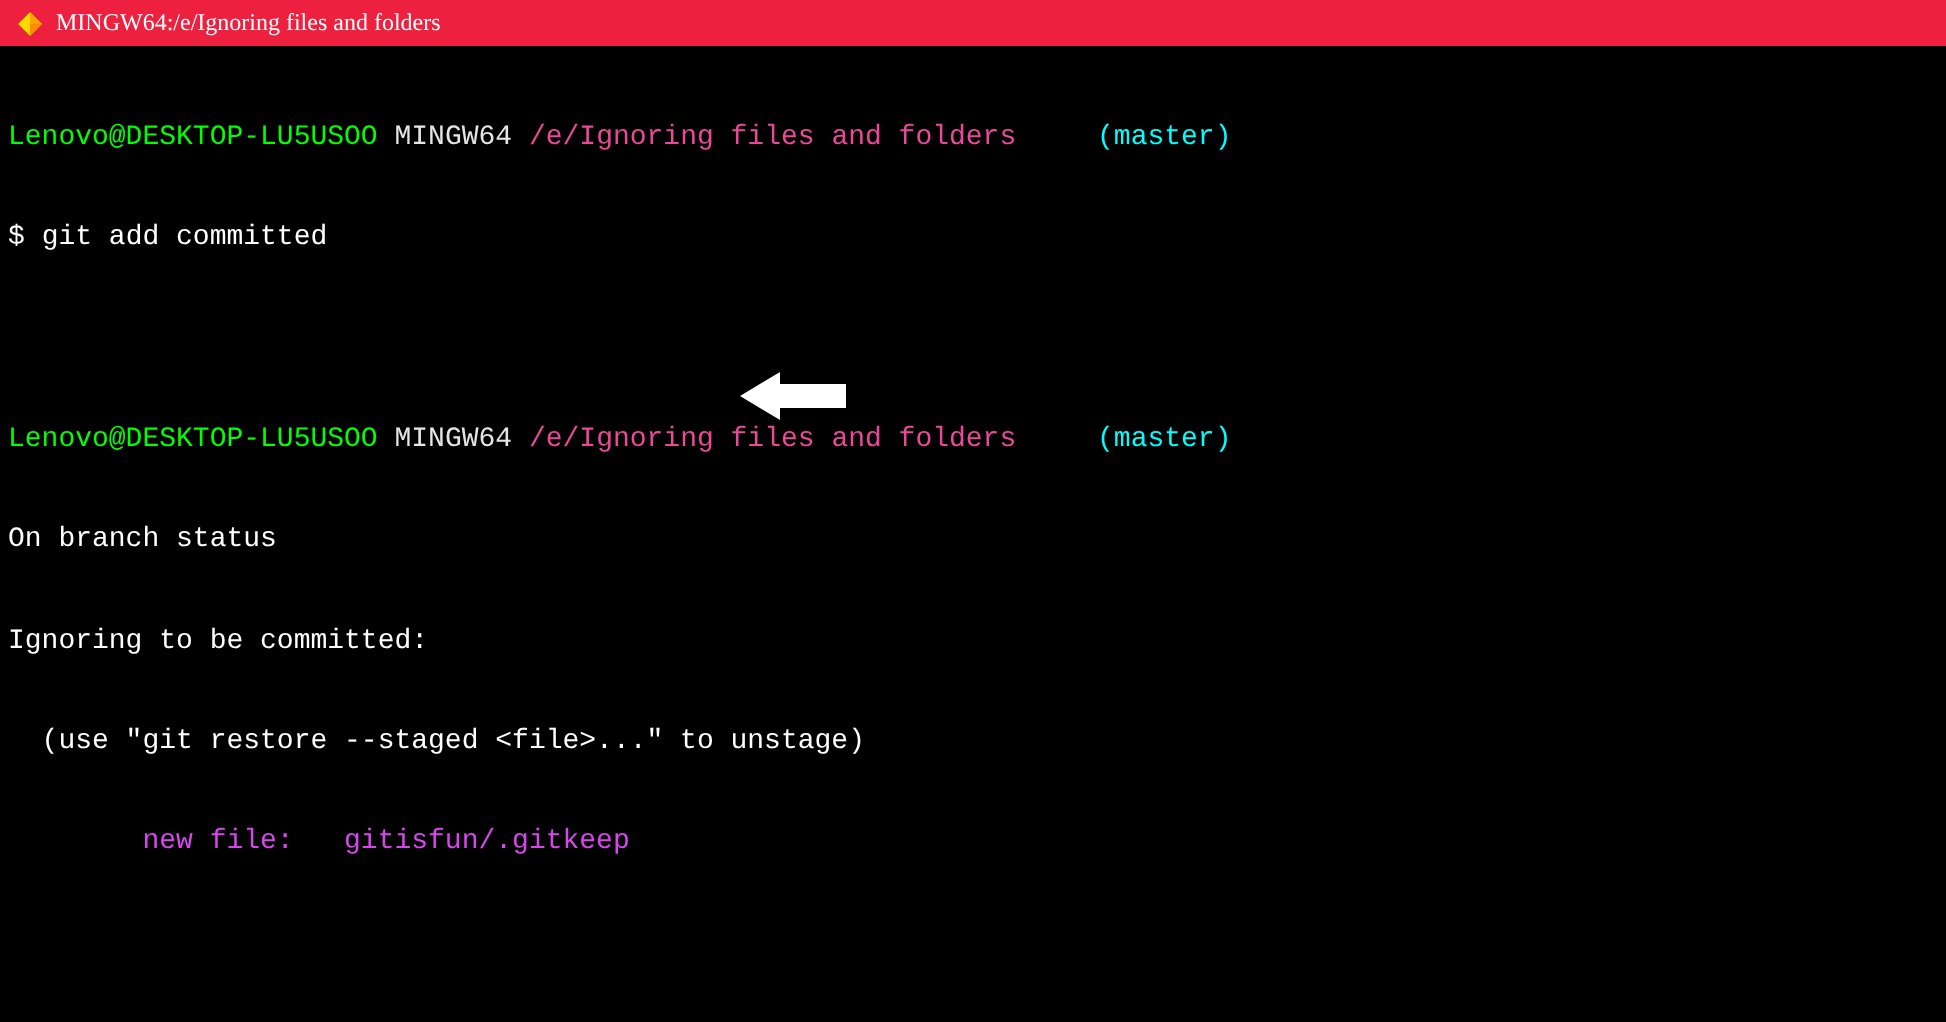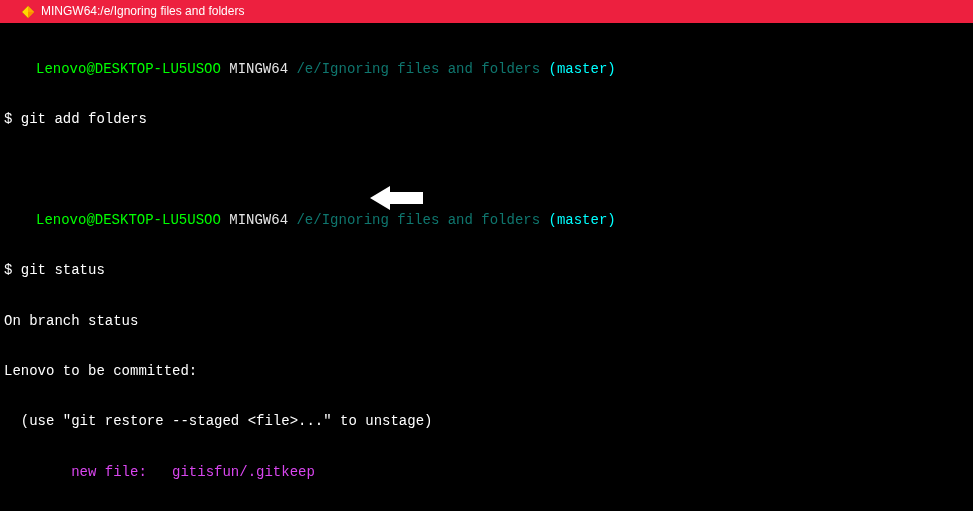--- a/index.html
+++ b/index.html
@@ -14,43 +14,43 @@
       font-family: 'Consolas', 'Courier New', monospace;
       font-size: 14px;
       line-height: 1.2;
       overflow: hidden;
     }
     .titlebar {
       background: #ED203F;
       height: 23px;
       display: flex;
       align-items: center;
-      padding: 0 21px;
+      padding: 0 8px;
       color: #fff;
       font-size: 12px;
-      font-family: Liberation Sans, sans-serif;
+      font-family: Liberation Serif, serif;
     }
     .titlebar-icon {
       margin-right: 6px;
       display: flex;
       align-items: center;
     }
     .terminal {
       padding: 4px 4px;
       color: #c0c0c0;
       white-space: pre;
       position: relative;
     }
     .line {
       min-height: 16.8px;
     }
-    .user-host { color: #00ff00; margin-left: 32px; }
+    .user-host { color: #00ff00; }
     .mingw { color: #e5e5e5; }
-    .path { color: #0f766e; }
-    .branch { color: #00ffff; }
+    .path { color: #ec4899; }
+    .branch { color: #00ffff; margin-left: 32px; }
     .white { color: #ffffff; }
     .green { color: #d946ef; }
     .arrow {
       position: absolute;
       left: 370px;
       top: 160px;
       pointer-events: none;
     }
   </style>
 </head>
@@ -62,26 +62,25 @@
       <polygon points="7,1 13,7 7,13 1,7" fill="#FFD700" stroke="#B8860B" stroke-width="0.5"></polygon>
       <polygon points="7,1 13,7 7,7" fill="#FFA500"></polygon>
       <polygon points="7,7 13,7 7,13" fill="#FF8C00"></polygon>
     </svg>
   </span>
   <span>MINGW64:/e/Ignoring files and folders</span>
 </div>
 
 <div class="terminal">
   <div class="line"><span class="user-host">Lenovo@DESKTOP-LU5USOO</span> <span class="mingw">MINGW64</span> <span class="path">/e/Ignoring files and folders</span> <span class="branch">(master)</span></div>
-  <div class="line white"><span>$ </span><span>git add folders</span></div>
+  <div class="line white"><span>$ </span><span>git add committed</span></div>
   <div class="line"> </div>
   <div class="line"><span class="user-host">Lenovo@DESKTOP-LU5USOO</span> <span class="mingw">MINGW64</span> <span class="path">/e/Ignoring files and folders</span> <span class="branch">(master)</span></div>
-  <div class="line white"><span>$ </span><span>git status</span></div>
   <div class="line white">On branch status</div>
-  <div class="line white">Lenovo to be committed:</div>
+  <div class="line white">Ignoring to be committed:</div>
   <div class="line white">  (use "git restore --staged &lt;file&gt;..." to unstage)</div>
   <div class="line green">        new file:   gitisfun/.gitkeep</div>
   
   
   
   
   
   
   
   

